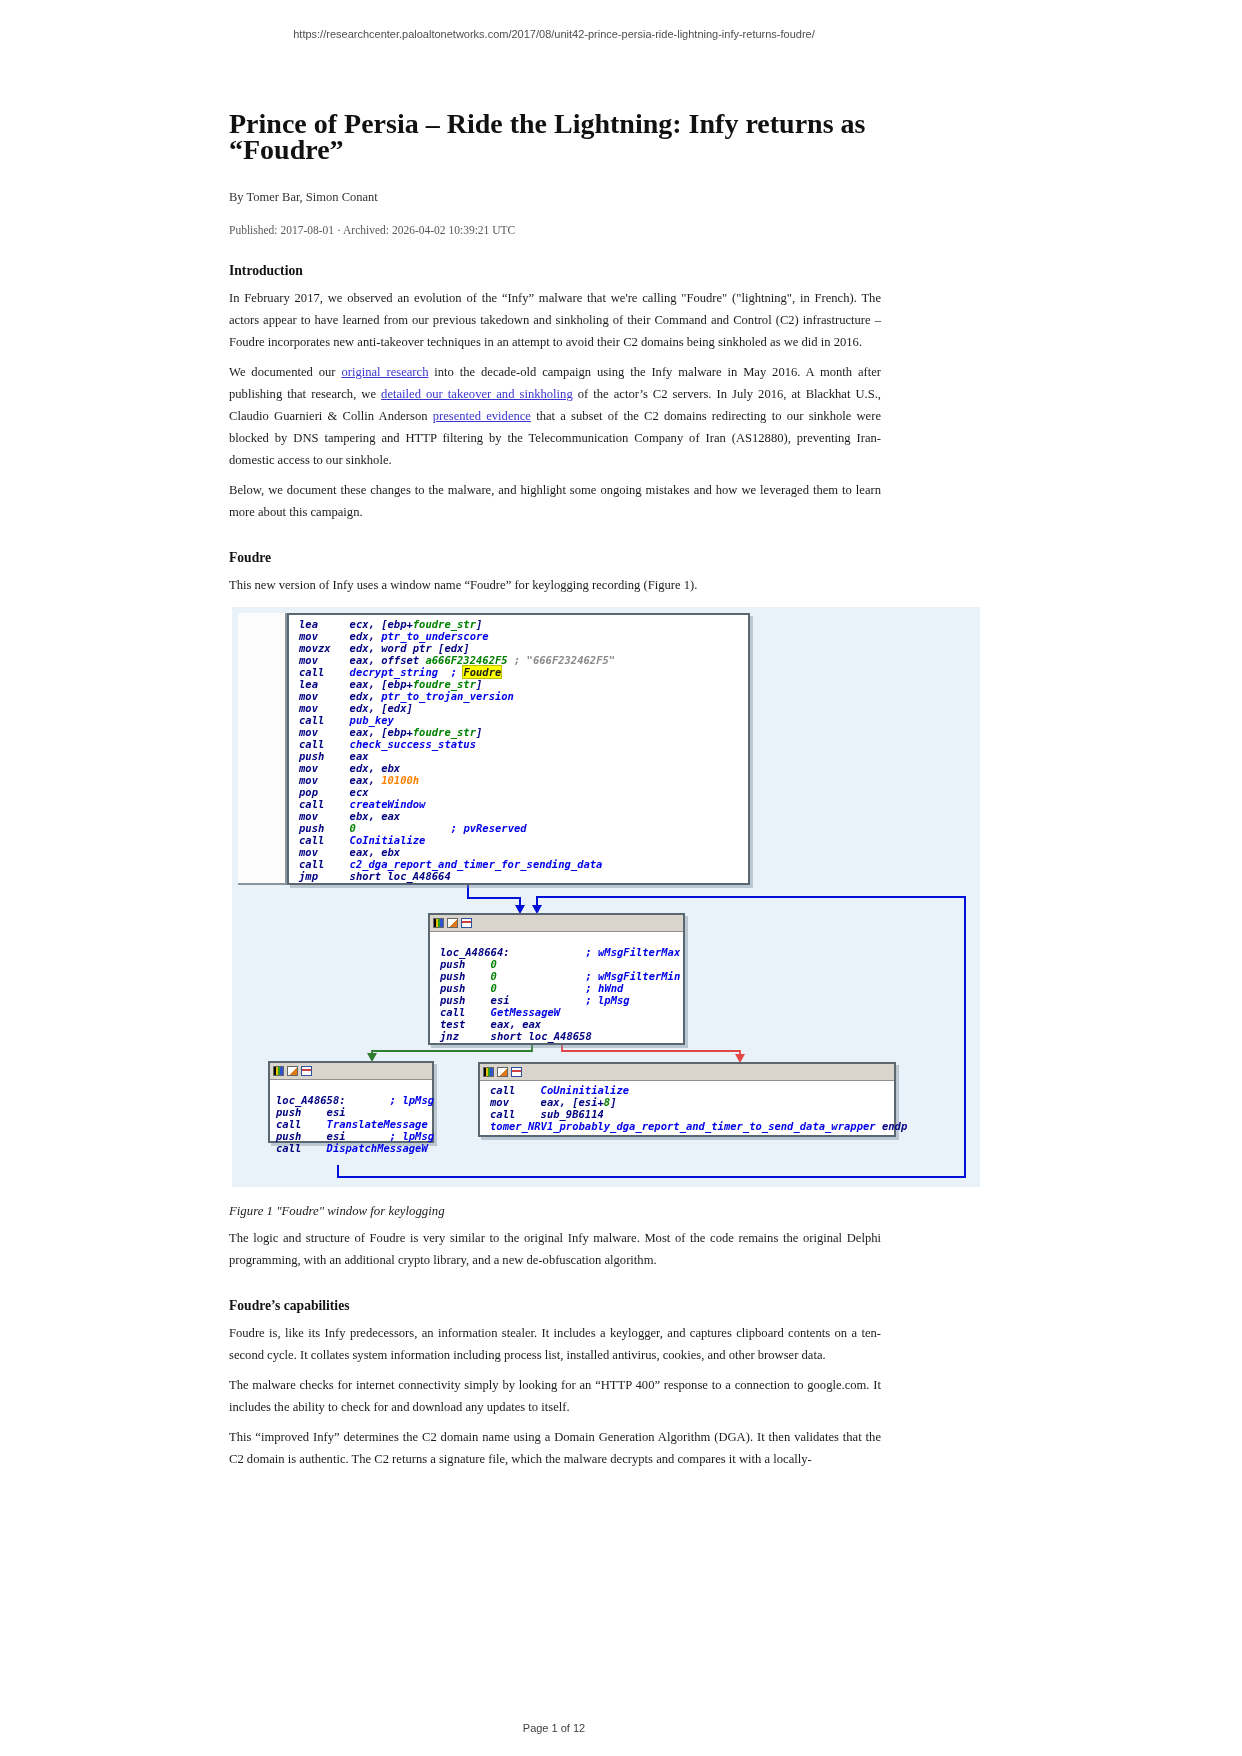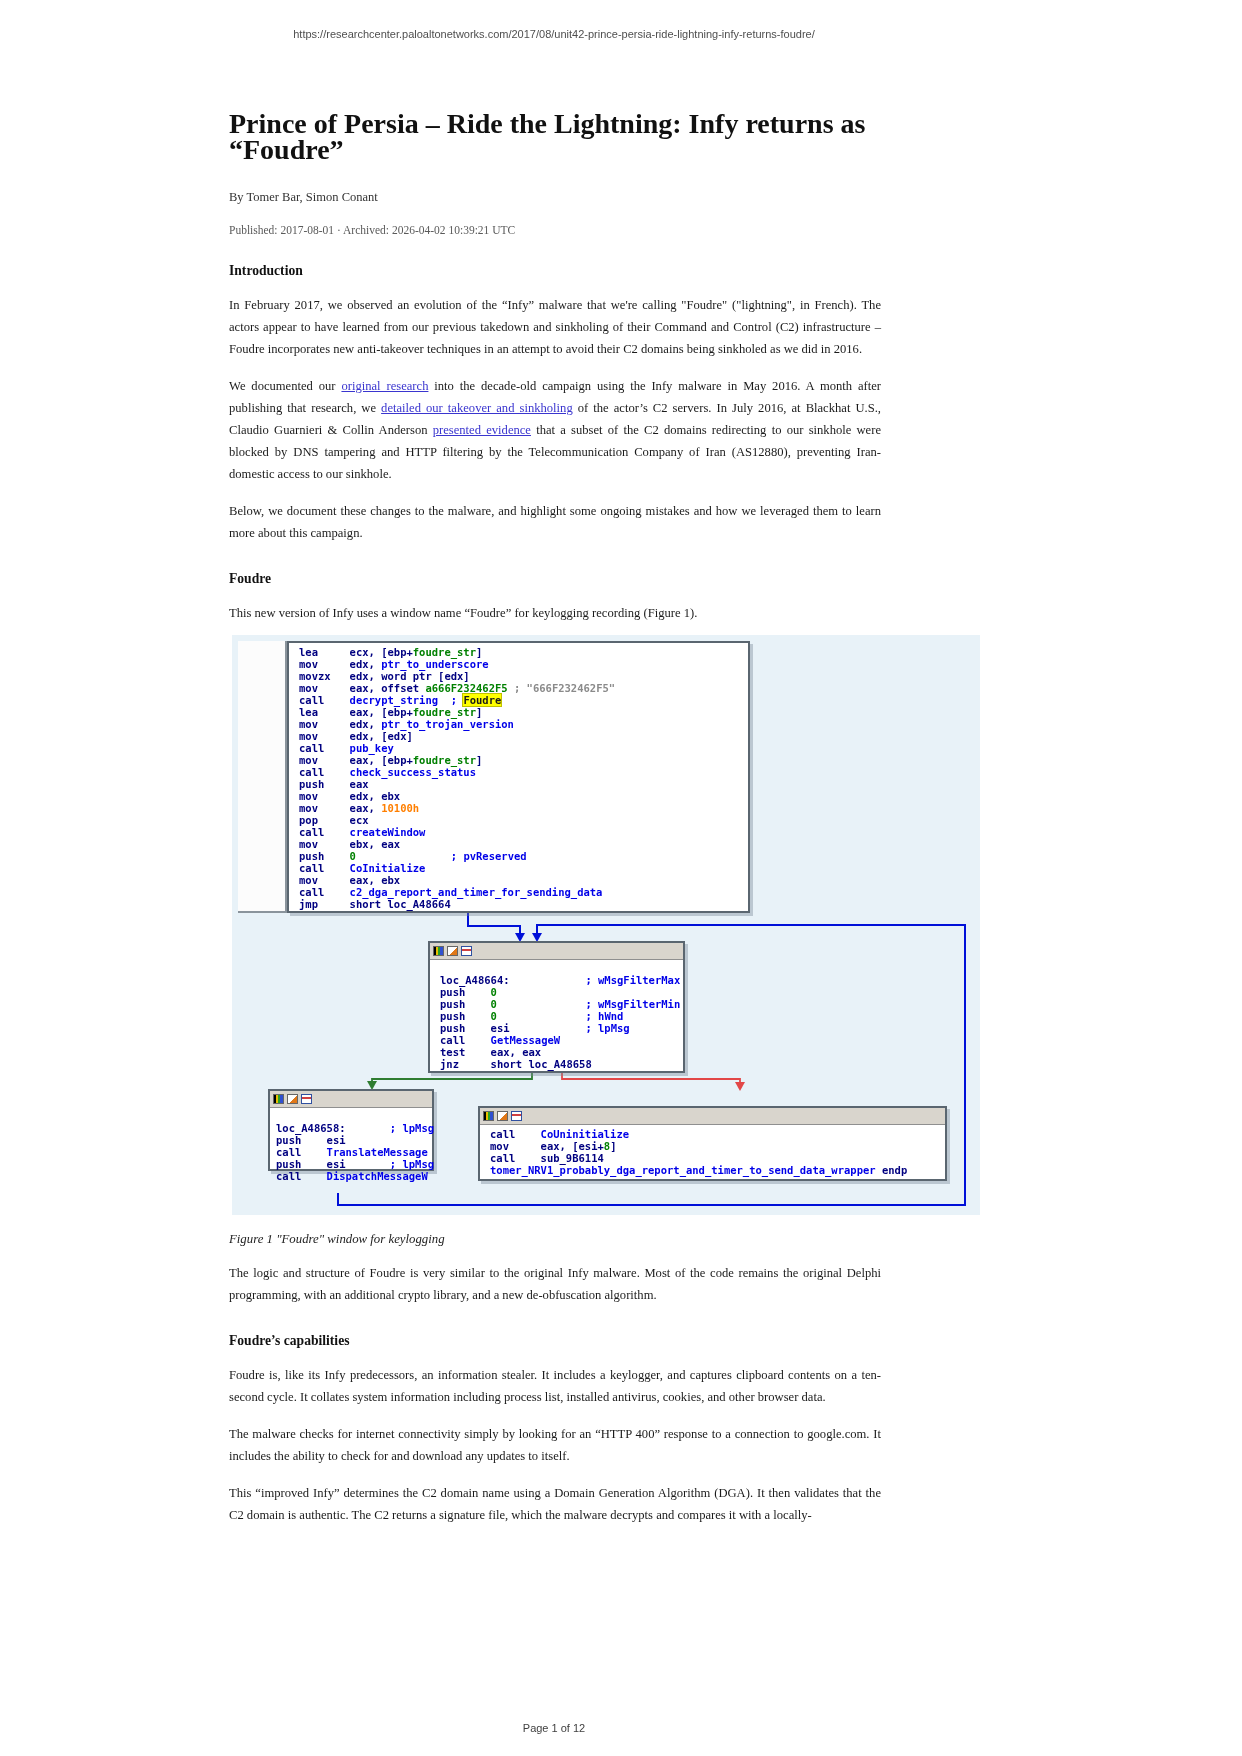--- a/index.html
+++ b/index.html
@@ -7,34 +7,34 @@
         font-family:"Liberation Serif",serif;color:#1b1b1b;}
   .print-zone{position:absolute;left:0;top:28px;width:1108px;text-align:center;
         font-family:"Liberation Sans",sans-serif;font-size:11px;color:#4f4f4f;}
   .print-footer{position:absolute;left:0;top:1722px;width:1108px;text-align:center;
         font-family:"Liberation Sans",sans-serif;font-size:11px;color:#3f3f3f;}
   .content{position:absolute;left:229px;top:0;width:652px;}
   .title{margin:111px 0 0;font-size:28px;line-height:26px;font-weight:bold;color:#111;}
   .byline{margin:27px 0 0;font-size:12.5px;color:#333;}
   .dateline{margin:19px 0 0;font-size:11.5px;color:#5a5a5a;}
   .h2{margin:27px 0 0;font-size:13.6px;font-weight:bold;color:#111;}
-  .para{margin:15px 0 0;font-size:12.6px;line-height:22px;text-align:justify;font-family:Liberation Serif, serif;}
+  .para{margin:8px 0 0;font-size:12.6px;line-height:22px;text-align:justify;font-family:Liberation Serif, serif;}
   .para a{color:#3a35cf;text-decoration:underline;cursor:pointer;}
   .caption{margin:17px 0 0;font-size:12.8px;font-style:italic;color:#222;text-align:left;}
   
   .figure{position:relative;width:748px;height:580px;background:#e8f2f8;margin:11px 0 0 3px;}
   .figure svg{position:absolute;left:0;top:0;pointer-events:none;}
   .node{position:absolute;background:#fff;border:2px solid #5a6670;box-shadow:3px 3px 0 rgba(120,135,150,.4);
-        box-sizing:border-box;}
+        box-sizing:border-box;font-style:italic;}
   #node-top{left:55px;top:6px;width:463px;height:272px;}
   #node-partial{left:6px;top:6px;width:49px;height:272px;background:#fcfcfc;border:none;
         border-right:2px solid #8a949c;border-bottom:2px solid #8a949c;box-shadow:none;}
   #node-mid{left:196px;top:306px;width:257px;height:132px;}
   #node-bl{left:36px;top:454px;width:166px;height:82px;}
-  #node-br{left:246px;top:455px;width:469px;height:75px;margin-top:16px;}
+  #node-br{left:246px;top:455px;width:418px;height:75px;}
   .node-titlebar{height:14px;background:#d9d5cd;border-bottom:1px solid #8f8f8f;
         display:flex;align-items:center;gap:3px;padding:1px 3px;}
   .tb-icon{display:inline-block;width:11px;height:10px;border:1px solid #666;box-sizing:border-box;}
   .tb-icon.palette{background:linear-gradient(90deg,#000 0 20%,#e8c000 20% 45%,#2aa02a 45% 70%,#3050d0 70%);}
   .tb-icon.edit{background:linear-gradient(135deg,#fff 55%,#e07818 55%);}
   .tb-icon.win{background:linear-gradient(#fff 0 30%,#d04040 30% 55%,#fff 55%);border-color:#3050a0;}
   .code{padding:3px 0 0 10px;font-family:"DejaVu Sans Mono",monospace;font-weight:bold;
         font-size:10.5px;line-height:12px;color:#000080;white-space:pre;}
   .pad-top .code{padding-top:14px;}
   #node-bl .code{padding-left:6px;}

